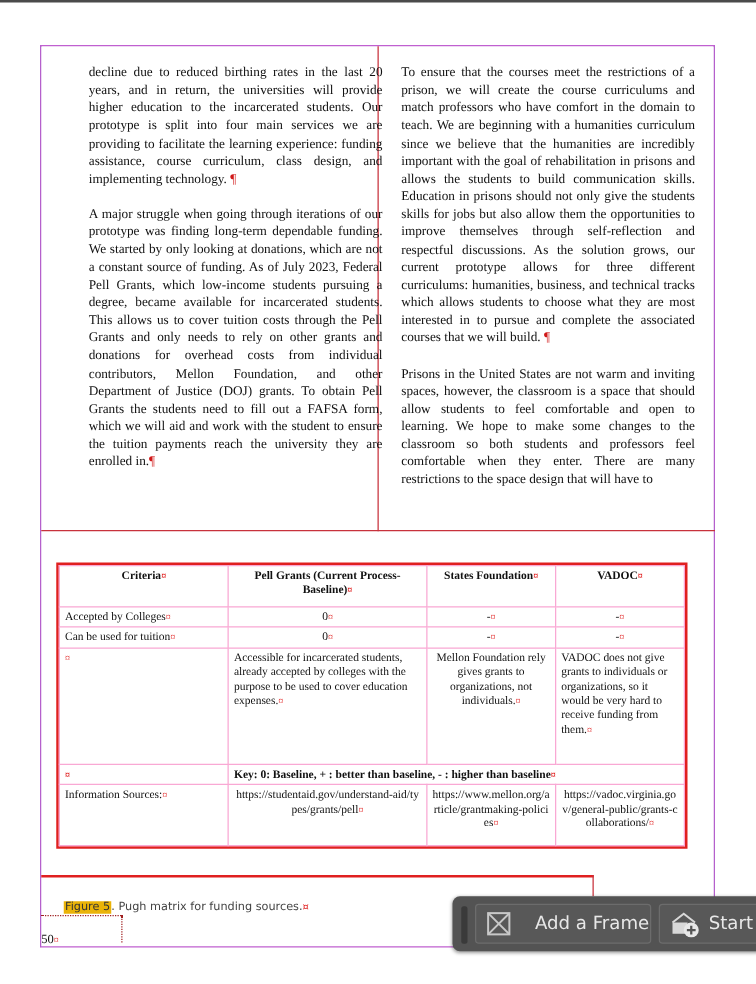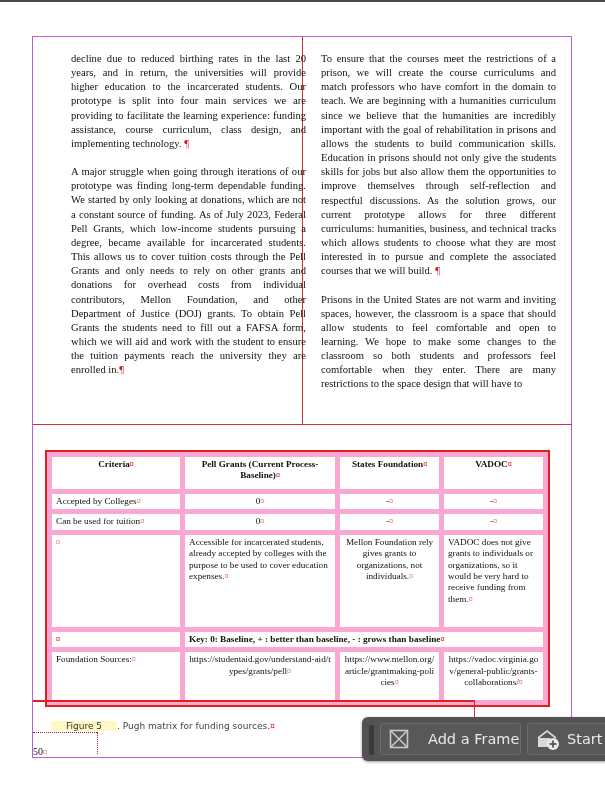--- a/index.html
+++ b/index.html
@@ -27,40 +27,40 @@
   .col.right { left: 321px; }
   .col p { margin: 0 0 14px 0; }
   .pilcrow { color: #d01818; font-weight: normal; }
 
   .table-wrap {
     position: absolute; left: 45px; top: 450px; width: 505px;
     border: 2px solid #e02020; box-sizing: border-box;
   }
   table { border-collapse: collapse; width: 100%; font-size: 9.2px; line-height: 11.4px; }
   td, th {
-    border: 5px solid #f9a8d4; padding: 2px 4px; vertical-align: top;
+    border: 1px solid #f9a8d4; padding: 2px 4px; vertical-align: top;
   }
   th { font-weight: bold; text-align: center; height: 28px; }
   .c0 { width: 128px; text-align: left; }
   .c1 { width: 152px; }
   .c2 { width: 95px; text-align: center; }
   .c3 { width: 95px; }
   td.center { text-align: center; }
   .mark { color: #e02020; font-size: 8px; }
   .key-row td { font-weight: bold; }
   .tall { height: 88px; }
   .src { height: 44px; }
 
   .table-frame-line { position: absolute; background: #e02020; }
 
   .caption {
     position: absolute; left: 51px; top: 721px; font-family: "DejaVu Sans", sans-serif;
     font-size: 9px; color: #444;
   }
-  .caption .fig { background: #fef9c3; color: #333; padding: 0 15px; }
+  .caption .fig { background: #eab308; color: #333; padding: 0 1px; }
   .dotted-h { position: absolute; left: 33px; top: 732px; width: 64px; border-top: 1px dotted #a02020; }
   .dotted-v { position: absolute; left: 97px; top: 732px; height: 22px; border-left: 1px dotted #a02020; }
   .page-num { position: absolute; left: 33px; top: 746px; font-size: 10px; color: #111; }
 
   .float-bar {
     position: absolute; left: 362px; top: 717px; width: 260px; height: 44px;
     background: #535353; border-radius: 6px; box-shadow: 0 1px 3px rgba(0,0,0,0.4);
   }
   .grip { position: absolute; left: 7px; top: 8px; width: 5px; height: 30px; background: #3a3a3a; border-radius: 2px; }
   .fbtn {
@@ -113,24 +113,24 @@
       <td class="center"><span>-</span><span class="mark">¤</span></td>
     </tr>
     <tr>
       <td class="c0 tall"><span></span><span class="mark">¤</span></td>
       <td><span>Accessible for incarcerated students, already accepted by colleges with the purpose to be used to cover education expenses.</span><span class="mark">¤</span></td>
       <td class="center"><span>Mellon Foundation rely gives grants to organizations, not individuals.</span><span class="mark">¤</span></td>
       <td><span>VADOC does not give grants to individuals or organizations, so it would be very hard to receive funding from them.</span><span class="mark">¤</span></td>
     </tr>
     <tr class="key-row">
       <td class="c0"><span></span><span class="mark">¤</span></td>
-      <td colspan="3"><span>Key: 0: Baseline, + : better than baseline, - : grows than baseline</span><span class="mark">¤</span></td>
+      <td colspan="3"><span>Key: 0: Baseline, + : better than baseline, - : higher than baseline</span><span class="mark">¤</span></td>
     </tr>
     <tr>
-      <td class="c0 src"><span>Foundation Sources:</span><span class="mark">¤</span></td>
+      <td class="c0 src"><span>Information Sources:</span><span class="mark">¤</span></td>
       <td class="center"><span style="word-break:break-all">https://studentaid.gov/understand-aid/types/grants/pell</span><span class="mark">¤</span></td>
       <td class="center"><span style="word-break:break-all">https://www.mellon.org/article/grantmaking-policies</span><span class="mark">¤</span></td>
       <td class="center"><span style="word-break:break-all">https://vadoc.virginia.gov/general-public/grants-collaborations/</span><span class="mark">¤</span></td>
     </tr>
   </tbody>
     </table>
 </div>
 
 <div class="table-frame-line" style="left:33px; top:700px; width:442px; height:2px;"></div>
 <div class="table-frame-line" style="left:474px; top:700px; width:1px; height:17px; background:#c8323c;"></div>

